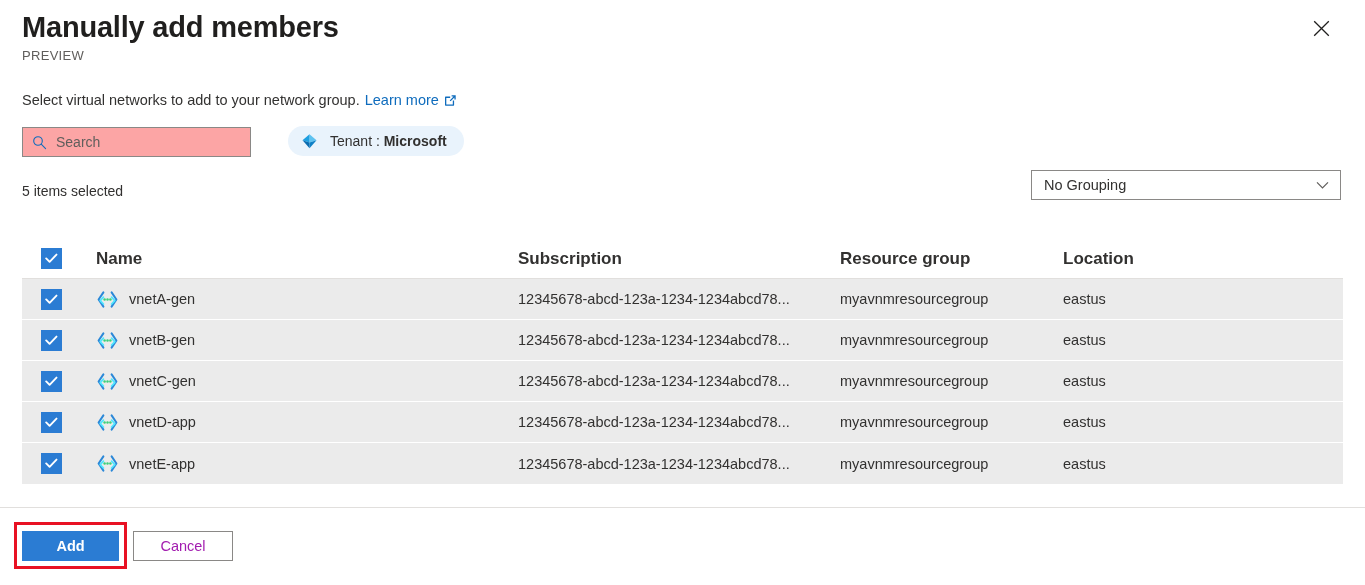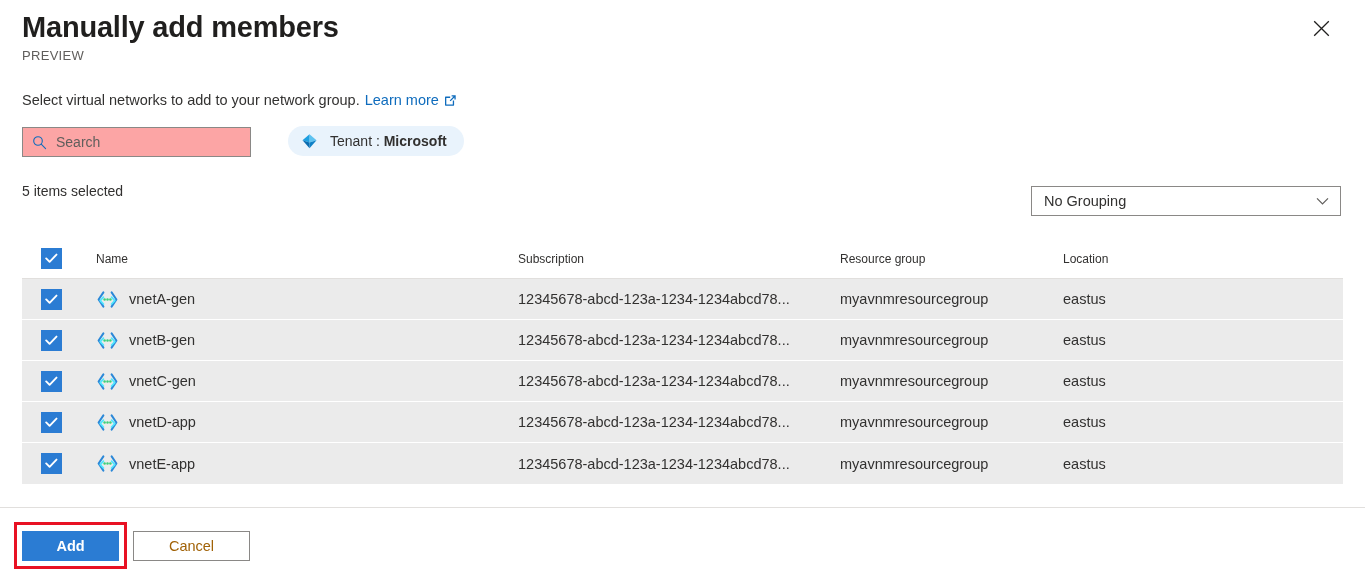--- a/index.html
+++ b/index.html
@@ -127,21 +127,21 @@
     position: absolute;
     left: 22px;
     top: 183px;
     font-size: 14px;
     color: #323130;
   }
 
   .grouping-select {
     position: absolute;
     left: 1031px;
-    top: 186px;
+    top: 170px;
     width: 310px;
     height: 30px;
     border: 1px solid #8a8886;
     background: #ffffff;
     display: flex;
     align-items: center;
     justify-content: space-between;
     padding: 0 11px 0 12px;
     cursor: pointer;
   }
@@ -180,22 +180,22 @@
     width: 422px;
     flex: 0 0 422px;
     display: flex;
     align-items: center;
   }
   .cell-sub   { width: 322px; flex: 0 0 322px; }
   .cell-rg    { width: 223px; flex: 0 0 223px; }
   .cell-loc   { flex: 1 1 auto; }
 
   .th-text {
-    font-size: 12px;
-    font-weight: 400;
+    font-size: 17px;
+    font-weight: 700;
     color: #323130;
   }
   .td-text {
     font-size: 14.5px;
     color: #323130;
     white-space: nowrap;
     overflow: hidden;
   }
 
   .checkbox {
@@ -244,23 +244,23 @@
     justify-content: center;
   }
   .btn-primary {
     width: 97px;
     background: #2b7cd3;
     color: #ffffff;
     border: 1px solid #2b7cd3;
     font-weight: 600;
   }
   .btn-secondary {
-    width: 117px;
+    width: 100px;
     background: #ffffff;
-    color: #a16207;
+    color: #a21caf;
     border: 1px solid #8a8886;
     margin-left: 14px;
   }
   .highlight-box {
     position: absolute;
     left: 14px;
     top: 522px;
     width: 113px;
     height: 47px;
     border: 3px solid #e81123;

